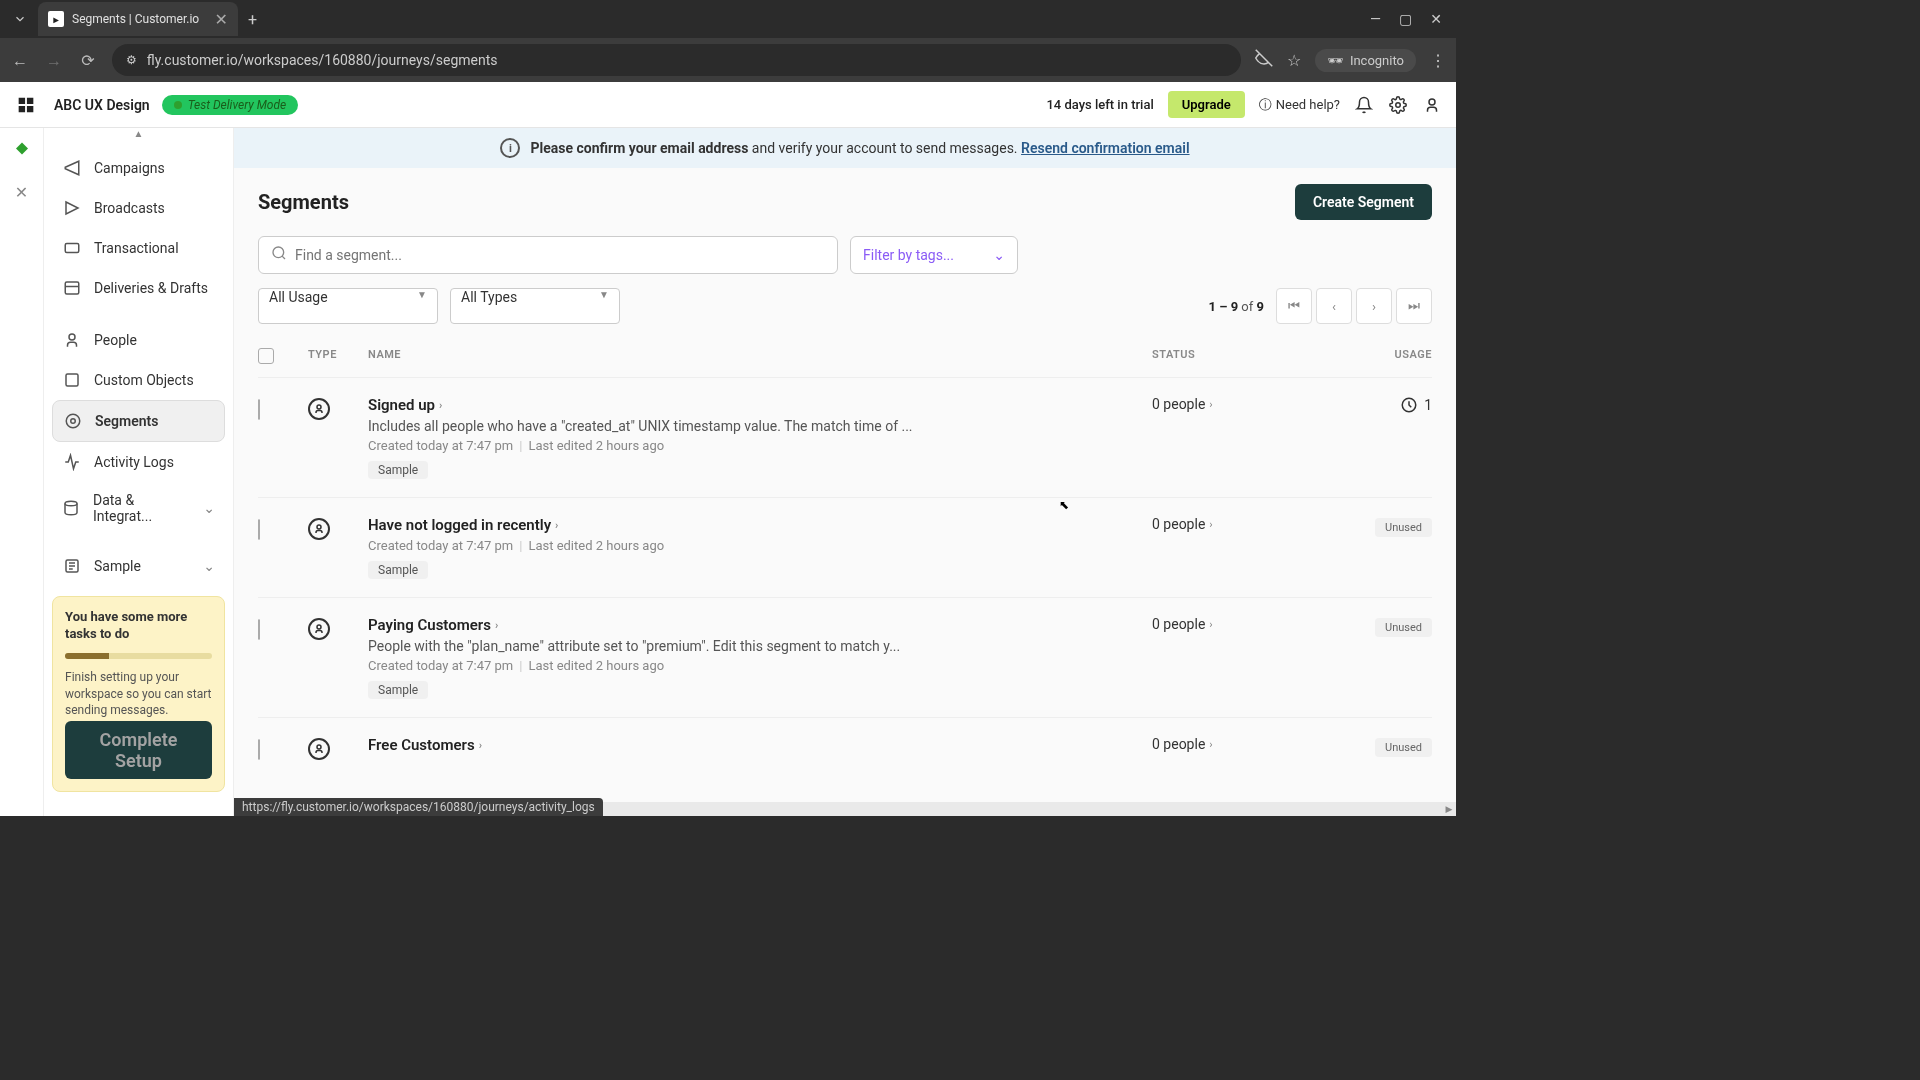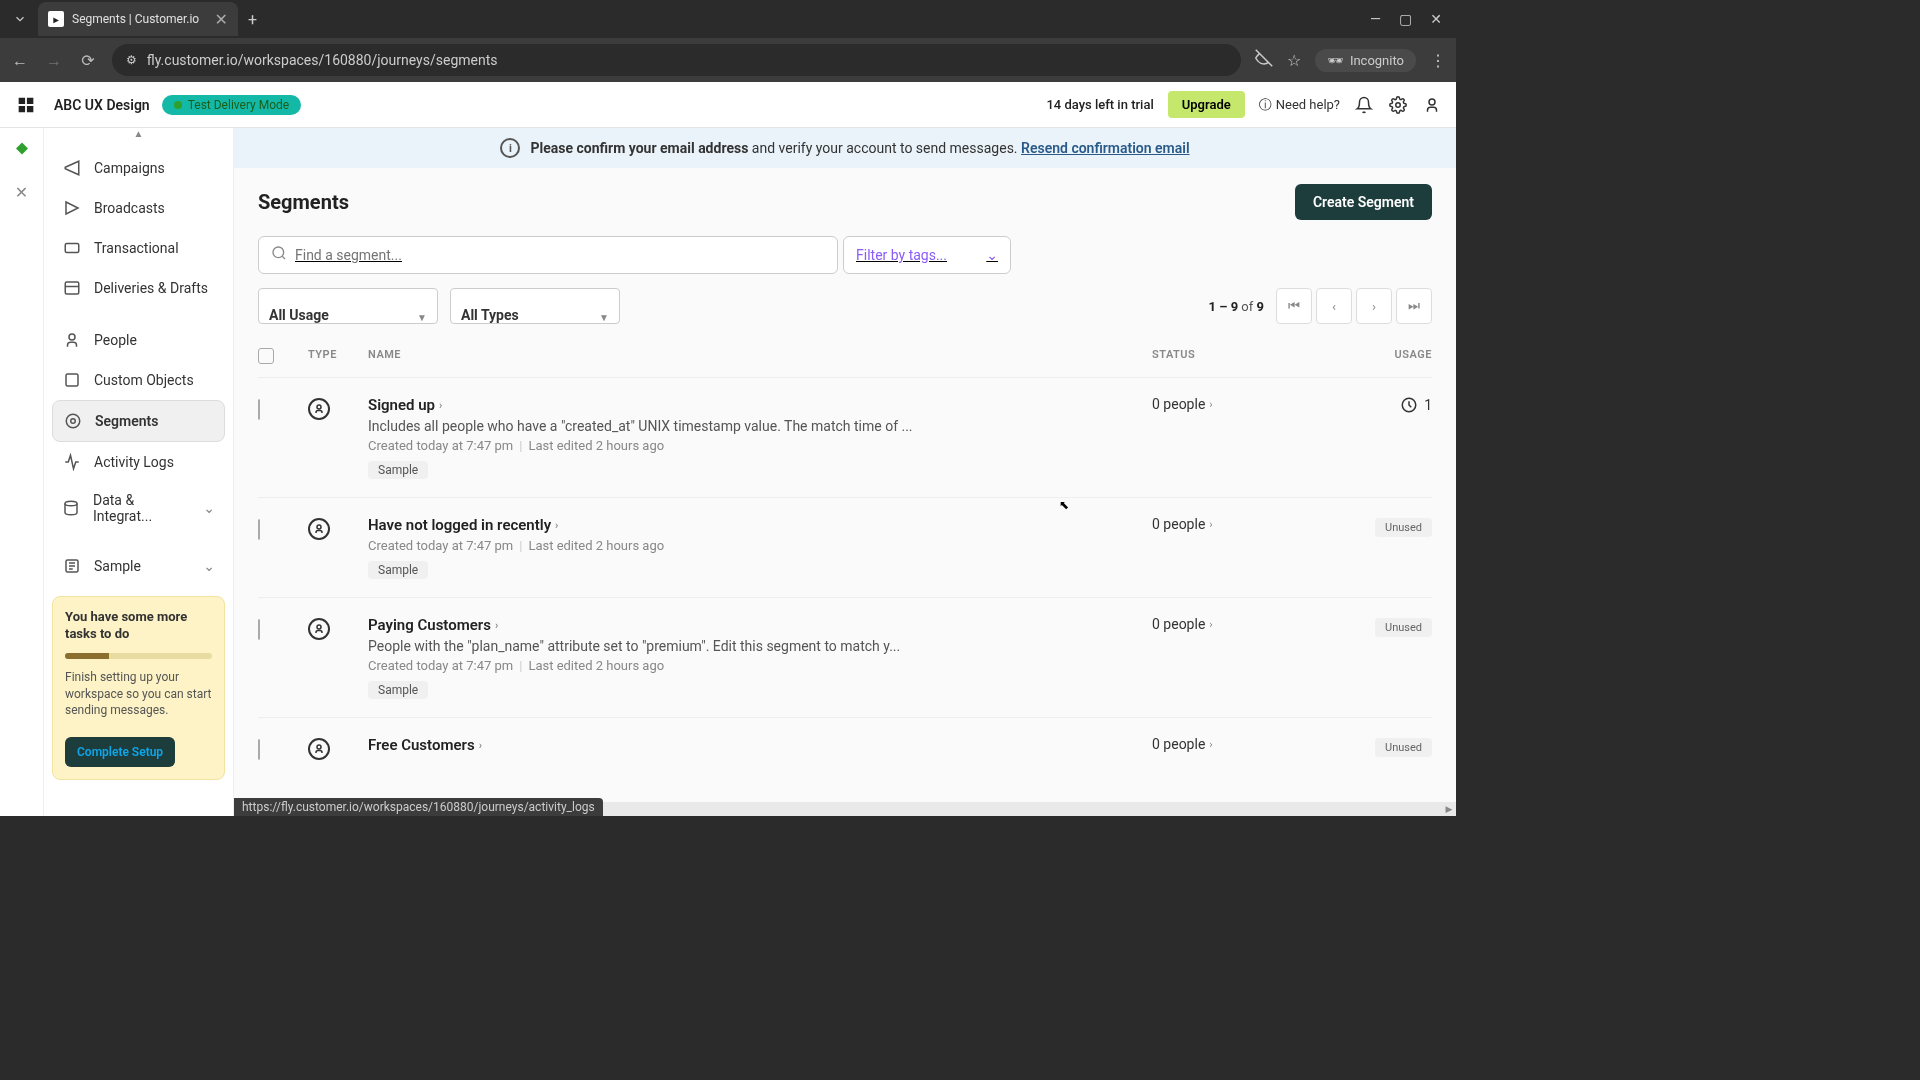--- a/index.html
+++ b/index.html
@@ -22,21 +22,21 @@
 .addr-input { flex: 1; background: #2b2b2b; border-radius: 20px; height: 32px; display: flex; align-items: center; padding: 0 14px; color: #ccc; font-size: 14px; gap: 10px; }
 .addr-right { display: flex; align-items: center; gap: 14px; color: #ccc; }
 .incognito { background: #4a4a4a; border-radius: 16px; padding: 4px 12px; display: flex; align-items: center; gap: 6px; font-size: 13px; }
 
 
 .app { background: #fff; height: 734px; display: flex; flex-direction: column; }
 
 .app-header { height: 46px; background: #fff; border-bottom: 1px solid #e5e5e5; display: flex; align-items: center; padding: 0 14px; }
 .app-logo { width: 24px; height: 24px; display:flex; align-items:center; justify-content:center; }
 .ws-name { margin-left: 16px; font-weight: 600; font-size: 14px; color: #222; }
-.delivery-mode { margin-left: 12px; background: #14b8a6; border-radius: 14px; padding: 3px 12px; font-size: 12px; display: flex; align-items: center; gap: 6px; color: #1a5e1a; }
+.delivery-mode { margin-left: 12px; background: #22c55e; border-radius: 14px; padding: 3px 12px; font-size: 12px; display: flex; align-items: center; gap: 6px; color: #1a5e1a; font-style: italic; }
 .delivery-mode::before { content: ""; width: 8px; height: 8px; background: #2ea02e; border-radius: 50%; }
 .header-right { margin-left: auto; display: flex; align-items: center; gap: 14px; font-size: 13px; color: #333; }
 .trial-text { font-weight: 500; color: #222; }
 .upgrade-btn { background: #c5e86c; border: none; padding: 6px 14px; border-radius: 4px; font-weight: 600; font-size: 13px; cursor: pointer; }
 .need-help { display: flex; align-items: center; gap: 4px; cursor: pointer; }
 .header-icon { width: 20px; height: 20px; cursor: pointer; color: #333; display:flex; align-items:center; justify-content:center;}
 
 .app-body { flex: 1; display: flex; overflow: hidden; position: relative; }
 
 
@@ -50,47 +50,47 @@
 .sidebar-item.active { background: #f0f0f0; border: 1px solid #ddd; font-weight: 600; }
 .sidebar-item .icon { width: 20px; height: 20px; color: #555; display:flex; align-items:center; justify-content:center;}
 .sidebar-item .chevron { margin-left: auto; color: #888; }
 .sidebar-sep { height: 12px; }
 
 .tasks-card { background: #fdf3c7; border: 1px solid #f0e4a0; border-radius: 8px; padding: 12px; margin: 10px 0; }
 .tasks-card h4 { font-size: 13px; font-weight: 700; color: #333; line-height: 1.3; }
 .progress { height: 6px; background: #e8dca0; border-radius: 3px; margin: 10px 0; overflow: hidden; }
 .progress-fill { height: 100%; background: #8b6f2e; width: 30%; }
 .tasks-card p { font-size: 12px; color: #555; line-height: 1.4; }
-.complete-btn { background: #1d3d3d; color: #0ea5e9; border: none; padding: 8px 12px; border-radius: 6px; font-size: 12px; font-weight: 600; margin-top: 18px; cursor: pointer; }
+.complete-btn { background: #1d3d3d; color: #a3a3a3; border: none; padding: 8px 12px; border-radius: 6px; font-size: 18px; font-weight: 600; margin-top: 2px; cursor: pointer; }
 
 
 .main { flex: 1; overflow-y: auto; background: #fafafa; position: relative; }
 .banner { background: #eaf3f9; padding: 10px 20px; display: flex; align-items: center; justify-content: center; gap: 10px; font-size: 14px; color: #333; }
 .banner-icon { width: 20px; height: 20px; border: 2px solid #555; border-radius: 50%; display: flex; align-items: center; justify-content: center; font-size: 11px; font-weight: bold; color: #555;}
 .banner strong { font-weight: 700; }
 .banner a { color: #2a5a8a; text-decoration: underline; font-weight: 600; cursor: pointer; }
 
 .page-header { display: flex; align-items: center; padding: 16px 24px; }
 .page-title { font-size: 20px; font-weight: 700; color: #222; }
 .create-btn { margin-left: auto; background: #1d3d3d; color: #fff; border: none; padding: 10px 18px; border-radius: 6px; font-size: 14px; font-weight: 600; cursor: pointer; }
 
-.controls { padding: 0 24px; display: flex; gap: 5px; text-decoration: underline; }
+.controls { padding: 0 24px; display: flex; gap: 12px; }
 .search-box { flex: 0 0 580px; border: 1px solid #ccc; border-radius: 6px; height: 38px; display: flex; align-items: center; padding: 0 12px; background: #fff; }
 .search-box input { border: none; outline: none; flex: 1; font-size: 14px; background: transparent; }
 .search-box .search-icon { color: #888; margin-right: 8px; }
 .filter-tags { border: 1px solid #ccc; border-radius: 6px; height: 38px; padding: 0 12px; display: flex; align-items: center; background: #fff; font-size: 14px; color: #8b5cf6; width: 168px; cursor: pointer; }
 .filter-tags .chev { margin-left: auto; }
 
 .tabs { padding: 16px 24px 0; border-bottom: 1px solid #e5e5e5; display: flex; gap: 24px; }
 .tab-item { padding-bottom: 12px; font-size: 14px; color: #666; cursor: pointer; display: flex; align-items: center; gap: 8px; }
 .tab-item.active { color: #222; font-weight: 600; border-bottom: 2px solid #1d3d3d; }
 .tab-count { background: #eee; border-radius: 10px; padding: 1px 8px; font-size: 12px; color: #555; }
 
 .filters-row { padding: 14px 24px; display: flex; align-items: center; gap: 12px; }
-.select-box { border: 1px solid #ccc; border-radius: 4px; height: 36px; padding: 0 10px; display: flex; align-items: flex-end; background: #fff; font-size: 14px; color: #333; cursor: pointer; min-width: 180px; font-weight: bold; }
+.select-box { border: 1px solid #ccc; border-radius: 4px; height: 36px; padding: 0 10px; display: flex; align-items: flex-start; background: #fff; font-size: 14px; color: #333; cursor: pointer; min-width: 180px; }
 .select-box .caret { margin-left: auto; font-size: 10px; color: #888; }
 .select-box.small { min-width: 170px; }
 .pagination { margin-left: auto; display: flex; align-items: center; gap: 4px; font-size: 13px; color: #555; }
 .pag-info { margin-right: 8px; }
 .pag-info strong { color: #222; font-weight: 700; }
 .pag-btn { width: 36px; height: 36px; border: 1px solid #ddd; background: #fff; border-radius: 4px; cursor: pointer; color: #888; display:flex;align-items:center;justify-content:center; }
 
 .table { padding: 0 24px; }
 .table-header { display: grid; grid-template-columns: 50px 60px 1fr 160px 120px; padding: 10px 0; font-size: 11px; font-weight: 600; color: #888; letter-spacing: 0.5px; }
 .table-header > div:nth-child(4) { text-align: left; }

